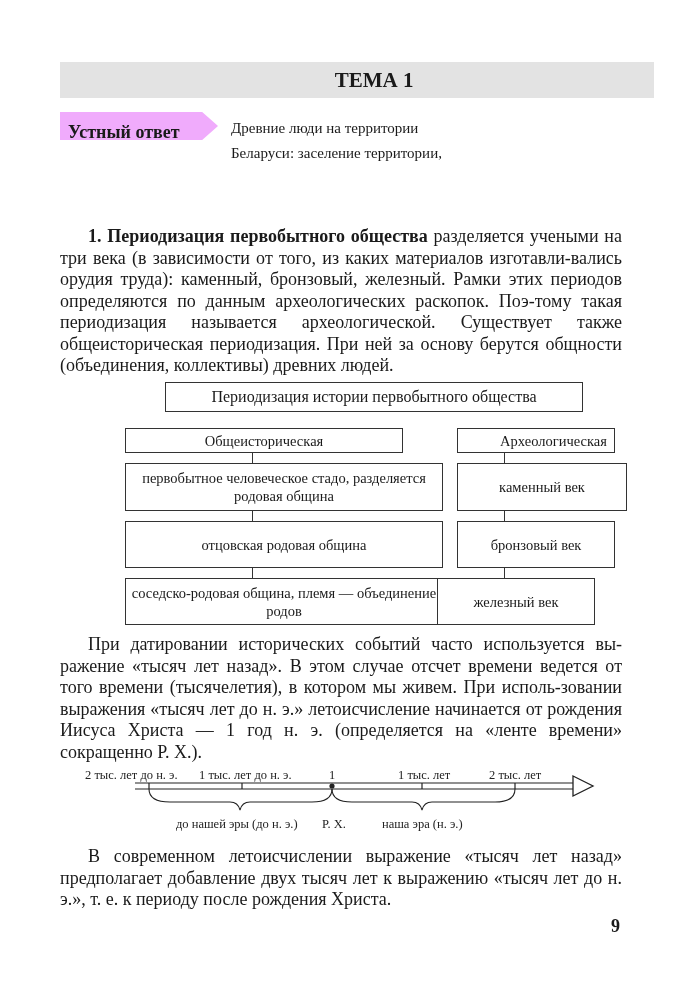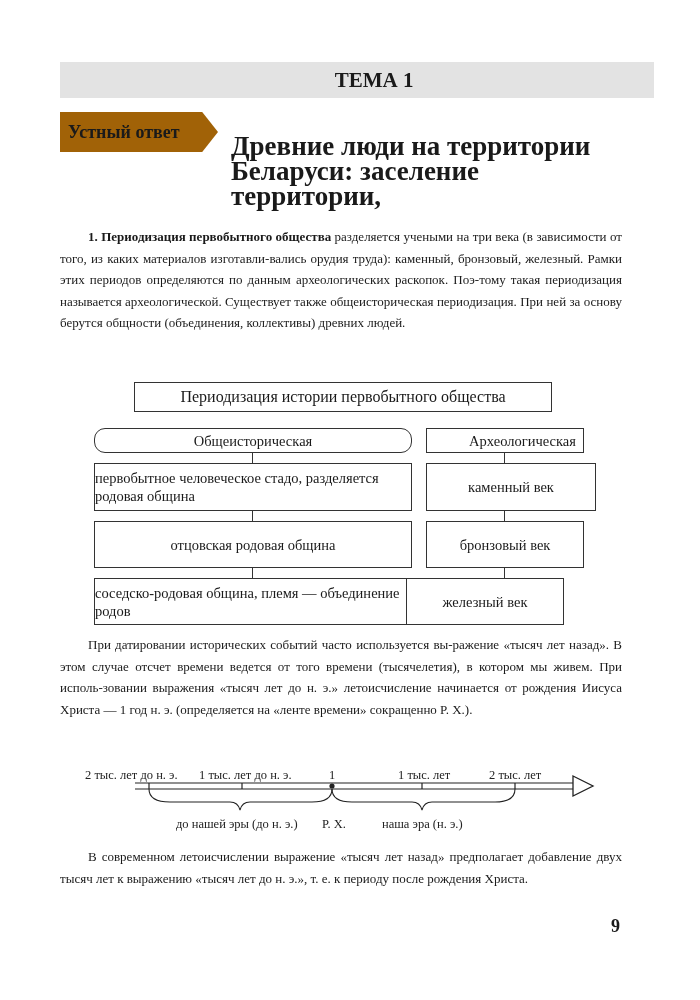--- a/index.html
+++ b/index.html
@@ -1,31 +1,31 @@
 <!DOCTYPE html>
 <html><head>
 <meta charset="utf-8">
 <style>
   html, body { margin: 0; padding: 0; background: #ffffff; }
   body { width: 700px; height: 1000px; position: relative; overflow: hidden;
          font-family: "Liberation Serif", "DejaVu Serif", serif; color: #1a1a1a; }
   .banner { position: absolute; left: 60px; top: 62px; width: 560px; height: 36px;
             background: #e3e3e3; text-align: center; font-weight: bold; font-size: 21px;
             line-height: 36px; padding-left: 34px; }
-  .tag { position: absolute; left: 60px; top: 112px; width: 158px; height: 40px;
-         background: #a16207; clip-path: polygon(0 0, 90% 0, 100% 50%, 90% 100%, 0 100%);
+  .tag { position: absolute; left: 60px; top: 112px; width: 158px; height: 28px;
+         background: #f0abfc; clip-path: polygon(0 0, 90% 0, 100% 50%, 90% 100%, 0 100%);
          font-weight: bold; font-size: 18px; line-height: 40px; padding-left: 8px; box-sizing: border-box; }
-  .heading { position: absolute; left: 231px; top: 134px; width: 400px;
-             font-weight: bold; font-size: 27px; line-height: 25px; }
-  .para { position: absolute; left: 60px; width: 562px; font-size: 13px; line-height: 21.5px;
+  .heading { position: absolute; left: 231px; top: 116px; width: 400px;
+             font-weight: normal; font-size: 15px; line-height: 25px; }
+  .para { position: absolute; left: 60px; width: 562px; font-size: 18px; line-height: 21.5px;
           text-align: justify; text-indent: 28px; hyphens: manual; }
   .para b { font-weight: bold; }
   .box { position: absolute; border: 1.4px solid #333; box-sizing: border-box; background: #fff;
-         display: flex; align-items: center; justify-content: center; text-align: left;
-         font-size: 14.5px; line-height: 18px; }
+         display: flex; align-items: center; justify-content: center; text-align: center;
+         font-size: 14.5px; line-height: 18px; margin-left: 31px; }
   .vline { position: absolute; width: 1.4px; background: #333; }
   .timeline { position: absolute; left: 80px; top: 770px; }
   .pagenum { position: absolute; right: 80px; top: 916px; font-weight: bold; font-size: 18px; }
   .tl-label { font-family: "Liberation Serif", serif; font-size: 12.5px; fill: #222; }
 </style>
 </head>
 <body>
 
 <div class="banner">ТЕМА 1</div>
 
@@ -34,21 +34,21 @@
 <div class="heading">
   <div>Древние люди на территории</div>
   <div>Беларуси: заселение территории,</div>
 </div>
 
 <div class="para" style="top:226px;"><b>1. Периодизация первобытного общества</b><span> разделяется учеными на три века (в зависимости от того, из каких материалов изготавли-вались орудия труда): каменный, бронзовый, железный. Рамки этих периодов определяются по данным археологических раскопок. Поэ-тому такая периодизация называется археологической. Существует также общеисторическая периодизация. При ней за основу берутся общности (объединения, коллективы) древних людей.</span></div>
 
 <div>
   <div class="box" style="left:134px; top:382px; width:418px; height:30px; font-size:16px;">Периодизация истории первобытного общества</div>
 
-  <div class="box" style="left:94px; top:428px; width:318px; height:25px;border-radius:11px;">Общеисторическая</div>
+  <div class="box" style="left:94px; top:428px; width:278px; height:25px;">Общеисторическая</div>
   <div class="vline" style="left:252px; top:453px; height:10px;"></div>
   <div class="box" style="left:94px; top:463px; width:318px; height:48px;">первобытное человеческое стадо, разделяется родовая община</div>
   <div class="vline" style="left:252px; top:511px; height:10px;"></div>
   <div class="box" style="left:94px; top:521px; width:318px; height:47px;">отцовская родовая община</div>
   <div class="vline" style="left:252px; top:568px; height:10px;"></div>
   <div class="box" style="left:94px; top:578px; width:318px; height:47px;">соседско-родовая община, племя — объединение родов</div>
 
   <div class="box" style="left:426px; top:428px; width:158px; height:25px;padding-left:35px;">Археологическая</div>
   <div class="vline" style="left:504px; top:453px; height:10px;"></div>
   <div class="box" style="left:426px; top:463px; width:170px; height:48px;">каменный век</div>

